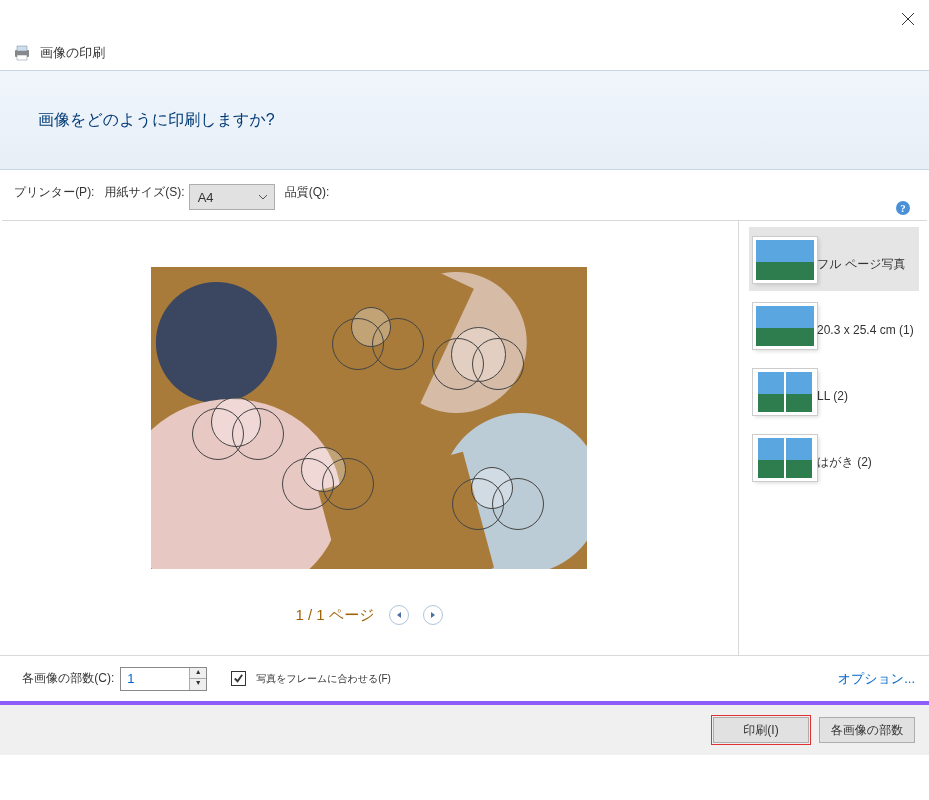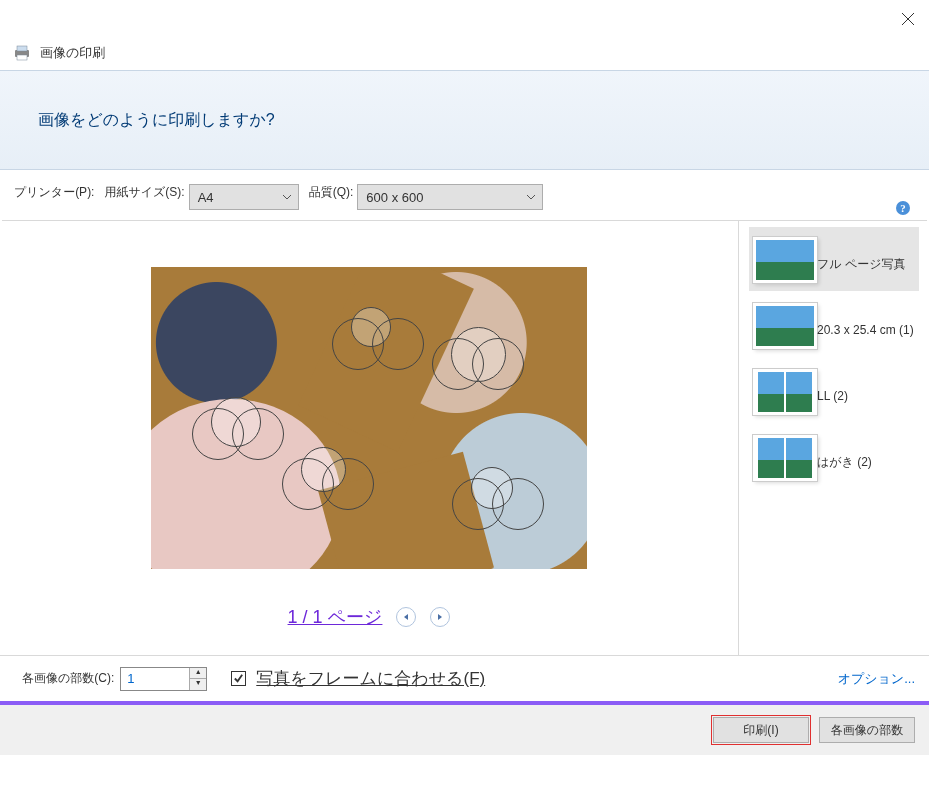--- a/index.html
+++ b/index.html
@@ -59,21 +59,21 @@
   background: #e1e1e1;
   height: 26px;
   display: flex;
   align-items: center;
   justify-content: space-between;
   padding: 0 6px 0 8px;
   font-size: 13px;
   cursor: default;
 }
 .dropdown.printer { width: 254px; }
-.dropdown.paper { width: 110px; gap: 9px; }
+.dropdown.paper { width: 86px; gap: 9px; }
 .dropdown.quality { width: 186px; }
 .chev { width: 10px; height: 10px; }
 .help-icon {
   position: absolute;
   right: 18px;
   top: 30px;
   width: 16px; height: 16px;
 }
 .divider { height: 1px; background: #d9d9d9; margin: 0 2px; }
 
@@ -123,23 +123,22 @@
 .flower::before, .flower::after {
   content: ""; position: absolute; border: 1px solid #444; border-radius: 50%;
 }
 .flower::before { width: 50px; height: 50px; left: -20px; top: 10px; }
 .flower::after { width: 50px; height: 50px; left: 20px; top: 10px; }
 .pager {
   margin-top: 36px;
   display: flex;
   align-items: center;
   gap: 14px;
-  color: #6d28d9;
-  font-size: 18px;
-  text-decoration: underline;
+  color: #a16207;
+  font-size: 15px;
 }
 .nav-btn {
   width: 20px; height: 20px;
   border: 1px solid #b0c4de;
   border-radius: 50%;
   display: flex; align-items: center; justify-content: center;
   color: #4a6fa5;
   font-size: 9px;
 }
 
@@ -278,26 +277,20 @@
     <span class="ctrl-label">用紙サイズ(S):</span>
     <div class="dropdown paper">
       <span>A4</span>
       <svg class="chev" viewBox="0 0 10 10">
           <path d="M1 3 L5 7 L9 3" fill="none" stroke="#555" stroke-width="1"></path>
         </svg>
     </div>
   </div>
   <div class="ctrl-group">
     <span class="ctrl-label">品質(Q):</span>
-    <div class="dropdown quality">
-      <span>600 x 600</span>
-      <svg class="chev" viewBox="0 0 10 10">
-          <path d="M1 3 L5 7 L9 3" fill="none" stroke="#555" stroke-width="1"></path>
-        </svg>
-    </div>
   </div>
   <span class="help-icon">
     <svg viewBox="0 0 16 16">
       <circle cx="8" cy="8" r="7" fill="#4a90d9"></circle>
       <text x="8" y="12" text-anchor="middle" font-size="11" fill="#fff" font-family="serif" font-weight="bold">?</text>
     </svg>
   </span>
 </div>
 
 <div class="divider"></div>
@@ -366,20 +359,20 @@
     <span class="spinner-btns">
       <span class="spin">▲</span>
       <span class="spin">▼</span>
     </span>
   </span>
   <span class="chk">
     <svg viewBox="0 0 12 12">
         <path d="M2 6 L5 9 L10 2"></path>
       </svg>
   </span>
-  <span style="font-size:17px; margin-left:4px;text-decoration:underline;">写真をフレームに合わせる(F)</span>
+  <span style="font-size:10px; margin-left:4px;">写真をフレームに合わせる(F)</span>
   <span class="options-link">オプション...</span>
 </div>
 
 <div class="button-bar">
   <div class="dlg-btn primary">印刷(I)</div>
   <div class="dlg-btn">各画像の部数</div>
 </div>
 
 </body></html>

